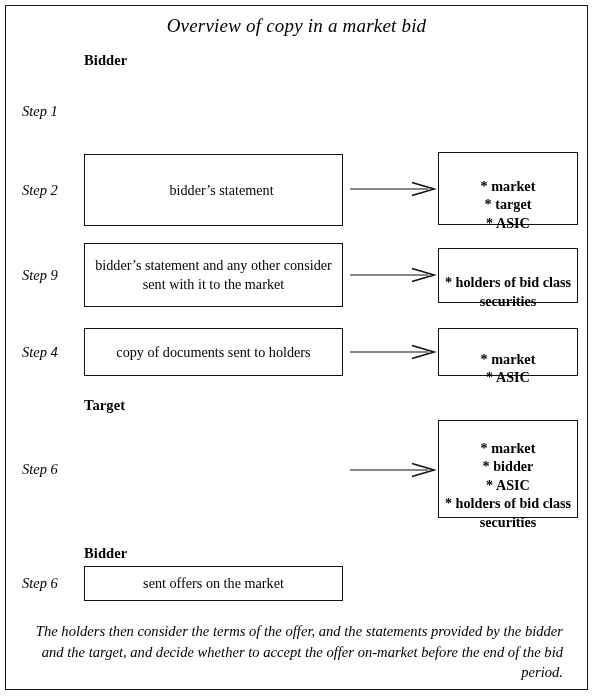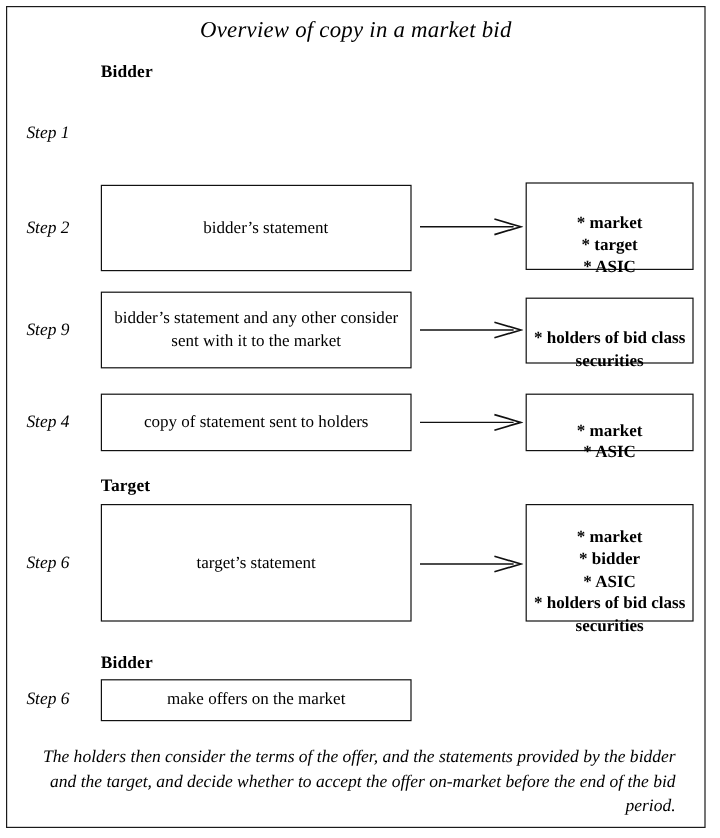--- a/index.html
+++ b/index.html
@@ -141,50 +141,47 @@
   <svg class="arrow" style="left:350px; top:266px; width:86px;" viewBox="0 0 86 18">
     <line x1="0" y1="9" x2="78" y2="9" stroke="#111111" stroke-width="1.2"></line>
     <polyline points="62,2.5 84,9 62,15.5" fill="none" stroke="#111111" stroke-width="1.4"></polyline>
   </svg>
   <div class="recipient-box" style="left:438px; top:248px; width:140px; height:55px;">
     <span class="box-text">* holders of bid class securities</span>
   </div>
 
   <div class="step-label" style="left:22px; top:344px;">Step 4</div>
   <div class="main-box" style="left:84px; top:328px; width:259px; height:48px;">
-    <span class="box-text">copy of statement sent to holders</span>
+    <span class="box-text">copy of documents sent to holders</span>
   </div>
   <svg class="arrow" style="left:350px; top:343px; width:86px;" viewBox="0 0 86 18">
     <line x1="0" y1="9" x2="78" y2="9" stroke="#111111" stroke-width="1.2"></line>
     <polyline points="62,2.5 84,9 62,15.5" fill="none" stroke="#111111" stroke-width="1.4"></polyline>
   </svg>
   <div class="recipient-box" style="left:438px; top:328px; width:140px; height:48px;">
     <span class="box-text" style="white-space: pre-line;">* market
 * ASIC</span>
   </div>
 
   <div class="group-label" style="left:84px; top:397px;text-align:center;">Target</div>
 
   <div class="step-label" style="left:22px; top:461px;">Step 6</div>
-  <div class="main-box" style="left:84px; top:420px; width:259px; height:98px;">
-    <span class="box-text">target’s statement</span>
-  </div>
   <svg class="arrow" style="left:350px; top:461px; width:86px;" viewBox="0 0 86 18">
     <line x1="0" y1="9" x2="78" y2="9" stroke="#111111" stroke-width="1.2"></line>
     <polyline points="62,2.5 84,9 62,15.5" fill="none" stroke="#111111" stroke-width="1.4"></polyline>
   </svg>
   <div class="recipient-box" style="left:438px; top:420px; width:140px; height:98px;">
     <span class="box-text" style="white-space: pre-line;">* market
 * bidder
 * ASIC
 * holders of bid class securities</span>
   </div>
 
   <div class="group-label" style="left:84px; top:545px;">Bidder</div>
 
   <div class="step-label" style="left:22px; top:575px;">Step 6</div>
   <div class="main-box" style="left:84px; top:566px; width:259px; height:35px;">
-    <span class="box-text">make offers on the market</span>
+    <span class="box-text">sent offers on the market</span>
   </div>
 
   <div id="footer-note">The holders then consider the terms of the offer, and the statements provided by the bidder and the target, and decide whether to accept the offer on-market before the end of the bid period.</div>
 
 </div>
 
 </body></html>

